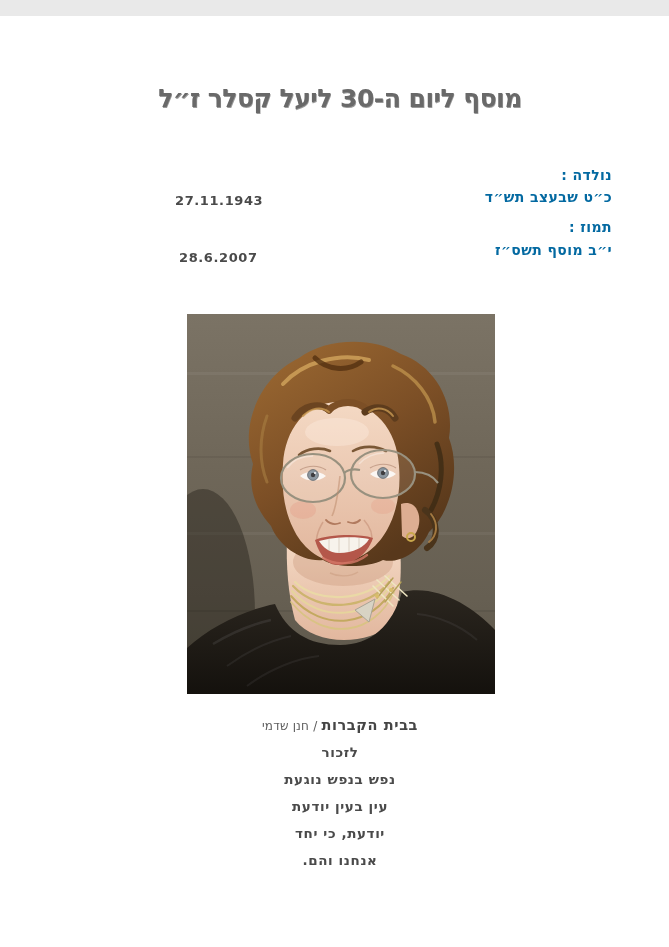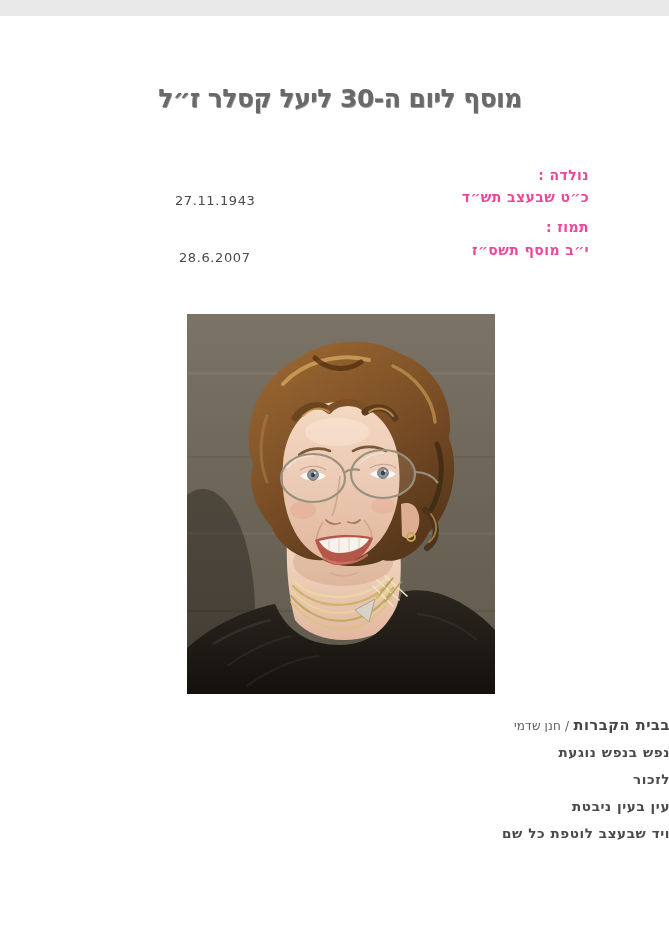--- a/index.html
+++ b/index.html
@@ -11,36 +11,36 @@
     font-family:"DejaVu Sans",sans-serif;
     overflow:hidden;
   }
   .title{
     position:absolute;top:68px;left:10px;width:660px;
     margin:0;text-align:center;
     font-size:25px;font-weight:700;color:#696969;letter-spacing:-0.5px;
     text-shadow:0.6px 0.6px 0.4px rgba(70,70,70,0.55), -0.4px -0.4px 0.3px rgba(255,255,255,0.85);
   }
   .vr-label,.vr-hebrew{
-    position:absolute;right:80px;
-    font-size:14px;font-weight:600;color:#ec4899;letter-spacing:0.4px;
+    position:absolute;right:57px;
+    font-size:14px;font-weight:600;color:#0369a1;letter-spacing:0.4px;
     white-space:nowrap;
   }
   .vr-greg{
     position:absolute;
-    font-size:13px;font-weight:400;color:#4a4a4a;letter-spacing:0.6px;
+    font-size:13px;font-weight:700;color:#4a4a4a;letter-spacing:0.6px;
     white-space:nowrap;
   }
   .photo{
     position:absolute;left:187px;top:298px;width:308px;height:380px;margin:0;
     line-height:0;
   }
   .poem{
     position:absolute;top:699px;left:10px;width:660px;
-    text-align:right;color:#4a4a4a;
+    text-align:center;color:#4a4a4a;
   }
   .poem-line{
     height:27px;line-height:20px;
     font-size:13.5px;font-weight:700;letter-spacing:0.6px;
   }
   .poem-title{font-size:14.5px;font-weight:700;color:#454545;}
   .poem-sep,.poem-author{font-weight:400;font-size:12px;color:#5d5d5d;letter-spacing:0.2px;}
 </style>
 </head>
 <body>
@@ -169,19 +169,20 @@
       <path d="M190,266 L212,286 M198,262 L220,282 M186,272 L206,292" stroke="#efe6c2" stroke-width="1.6" stroke-linecap="round"></path>
       <path d="M206,264 L190,284 M214,268 L198,288" stroke="#b5a258" stroke-width="1.4" stroke-linecap="round"></path>
       <path d="M168,296 L188,285 L182,308 Z" fill="#d8d3c4" stroke="#a9a395" stroke-width="1"></path>
       <circle cx="190" cy="282" r="2" fill="#d9bd6a"></circle>
       <circle cx="204" cy="276" r="2" fill="#d9bd6a"></circle>
     </svg>
   </figure>
 
   <div class="poem">
     <div class="poem-line" dir="rtl"><span class="poem-title">בבית הקברות</span><span class="poem-sep"> / </span><span class="poem-author">חנן שדמי</span></div>
+    <div class="poem-line" dir="rtl">לזכור</div>
     <div class="poem-line" dir="rtl">נפש בנפש נוגעת</div>
-    <div class="poem-line" dir="rtl">לזכור</div>
-    <div class="poem-line" dir="rtl">עין בעין ניבטת</div>
-    <div class="poem-line" dir="rtl">ויד שבעצב לוטפת כל שם</div>
+    <div class="poem-line" dir="rtl">עין בעין יודעת</div>
+    <div class="poem-line" dir="rtl">יודעת, כי יחד</div>
+    <div class="poem-line" dir="rtl">אנחנו והם.</div>
   </div>
 
 </div>
 
 </body></html>

